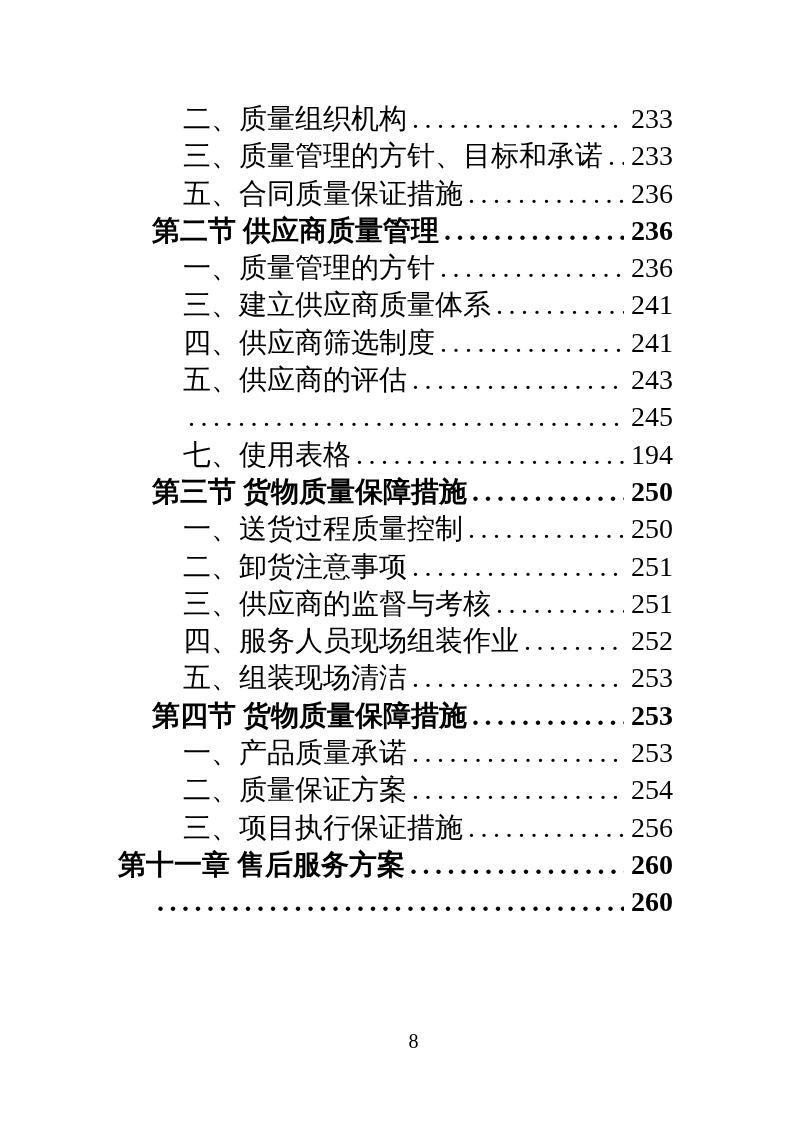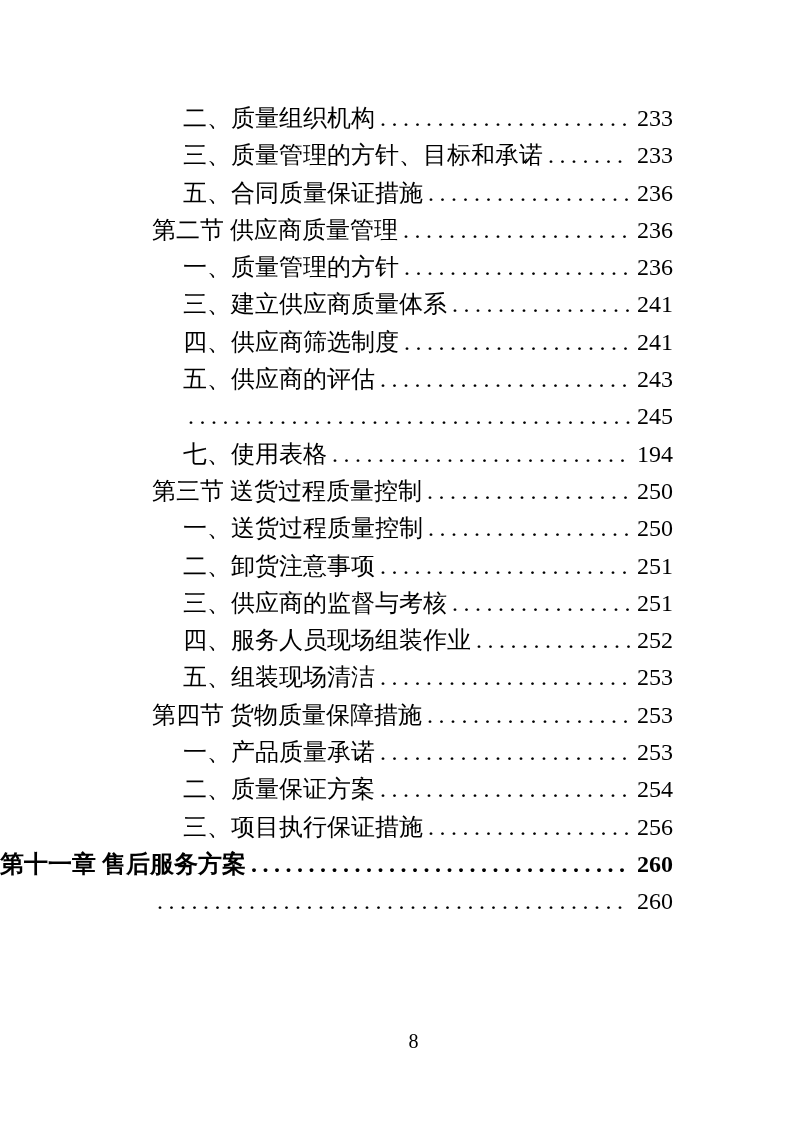--- a/index.html
+++ b/index.html
@@ -18,26 +18,26 @@
     background: #ffffff;
   }
   .toc {
     padding-top: 100px;
   }
   .toc-line {
     display: flex;
     align-items: baseline;
     height: 37.3px;
     line-height: 37.3px;
-    font-size: 24px;
+    font-size: 28px;
     padding-right: 120px;
     white-space: nowrap;
   }
-  .toc-line.lvl1 { font-weight: bold; }
-  .toc-line.lvl2 { padding-left: 152px; }
+  .toc-line.lvl1 { padding-left: 118px; font-weight: bold; }
+  .toc-line.lvl2 { padding-left: 152px; font-weight: bold; }
   .toc-line.lvl3 { padding-left: 183px; }
   .toc-line .title { flex: 0 0 auto; }
   .toc-line .dots {
     flex: 1 1 auto;
     overflow: hidden;
     white-space: nowrap;
     min-width: 0;
   }
   .toc-line .dots::after {
     content: "..................................................................................................................................";
@@ -112,21 +112,21 @@
       <div class="toc-line lvl3">
     <span class="dots"></span>
     <span class="pagenum">245</span>
   </div>
       <div class="toc-line lvl3">
     <span class="title">七、使用表格</span>
     <span class="dots"></span>
     <span class="pagenum">194</span>
   </div>
       <div class="toc-line lvl2">
-    <span class="title">第三节 送货过程质量控制</span>
+    <span class="title">第三节 货物质量保障措施</span>
     <span class="dots"></span>
     <span class="pagenum">250</span>
   </div>
       <div class="toc-line lvl3">
     <span class="title">一、送货过程质量控制</span>
     <span class="dots"></span>
     <span class="pagenum">250</span>
   </div>
       <div class="toc-line lvl3">
     <span class="title">二、卸货注意事项</span>

